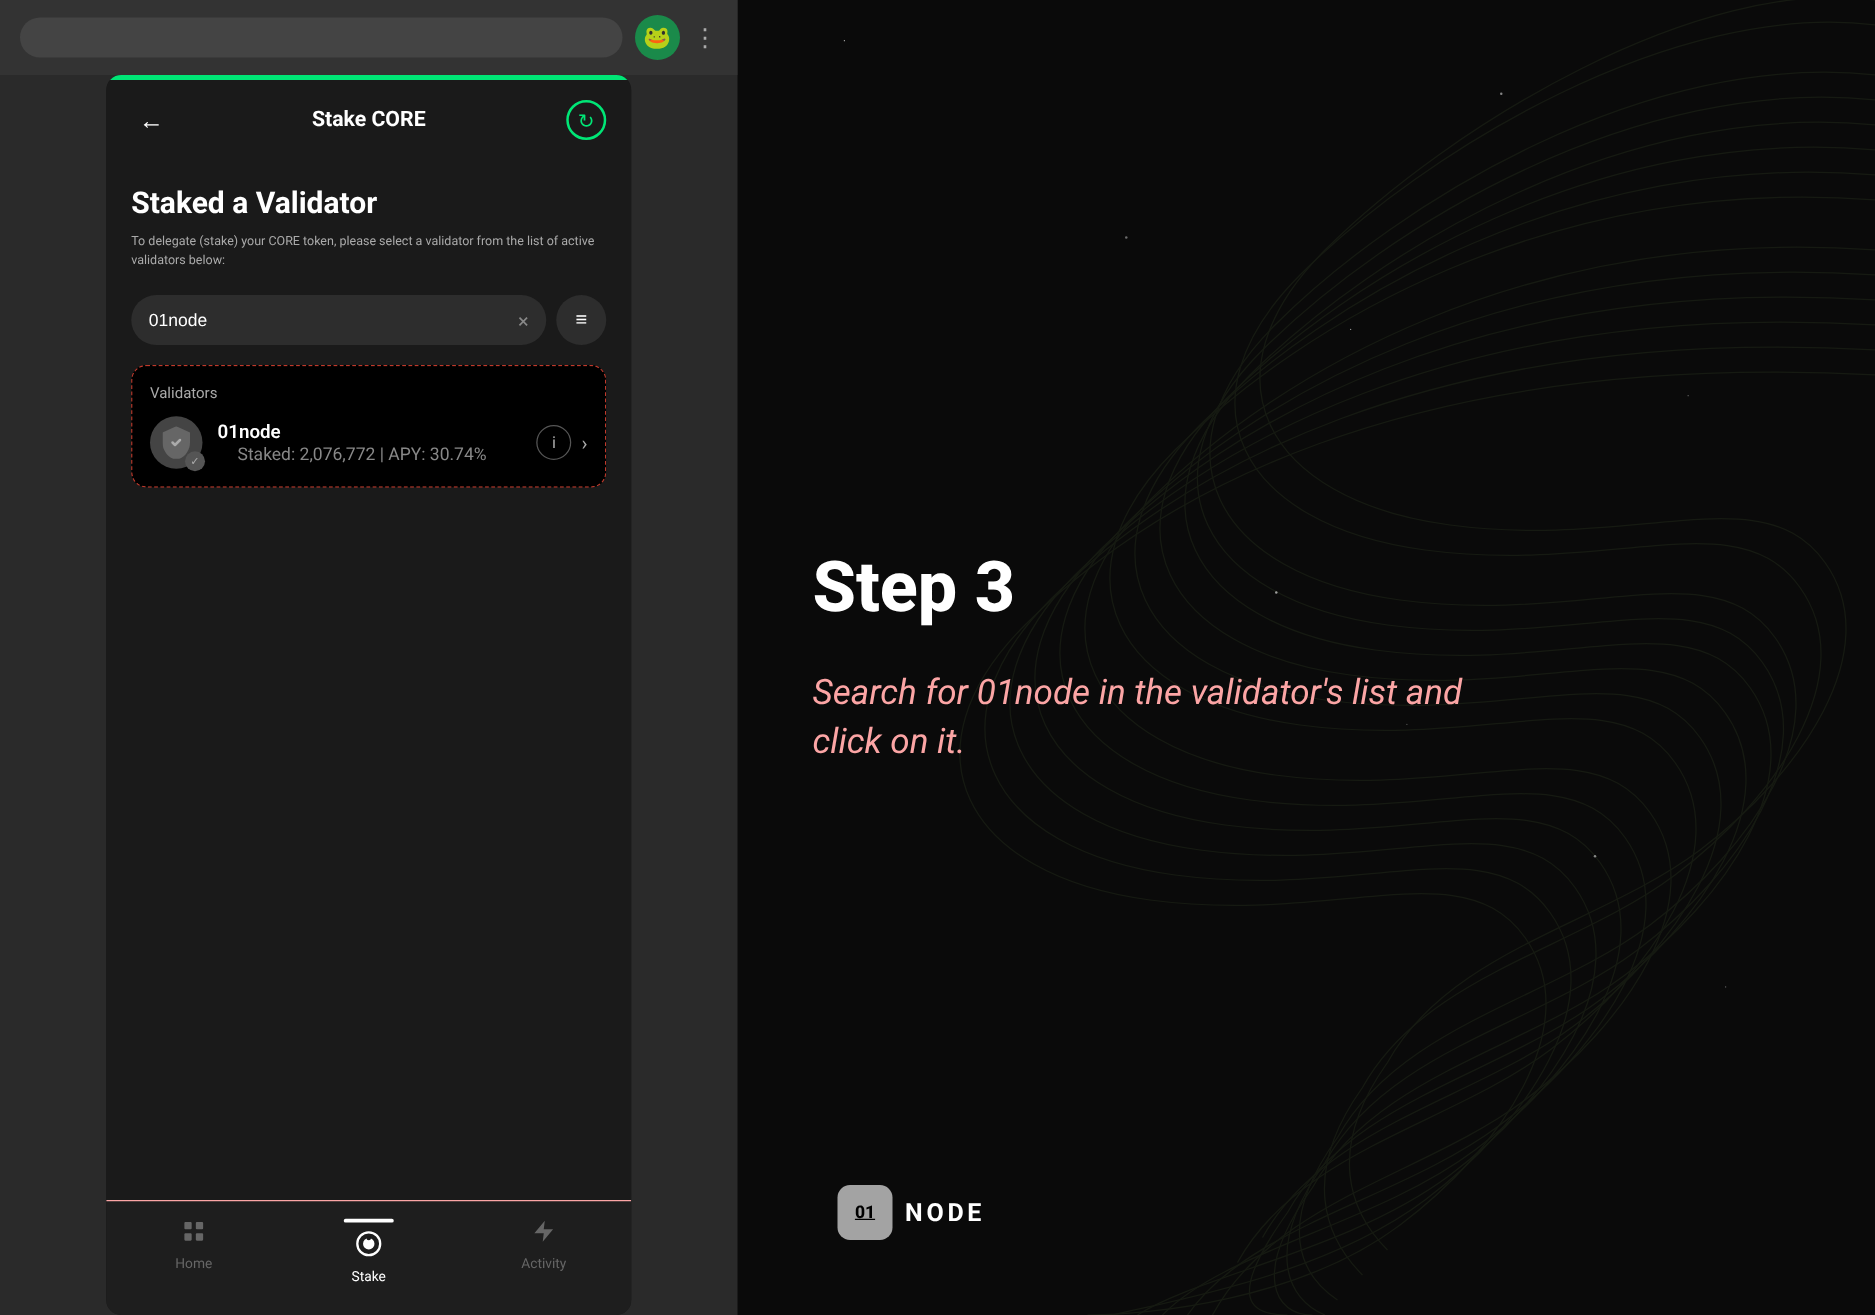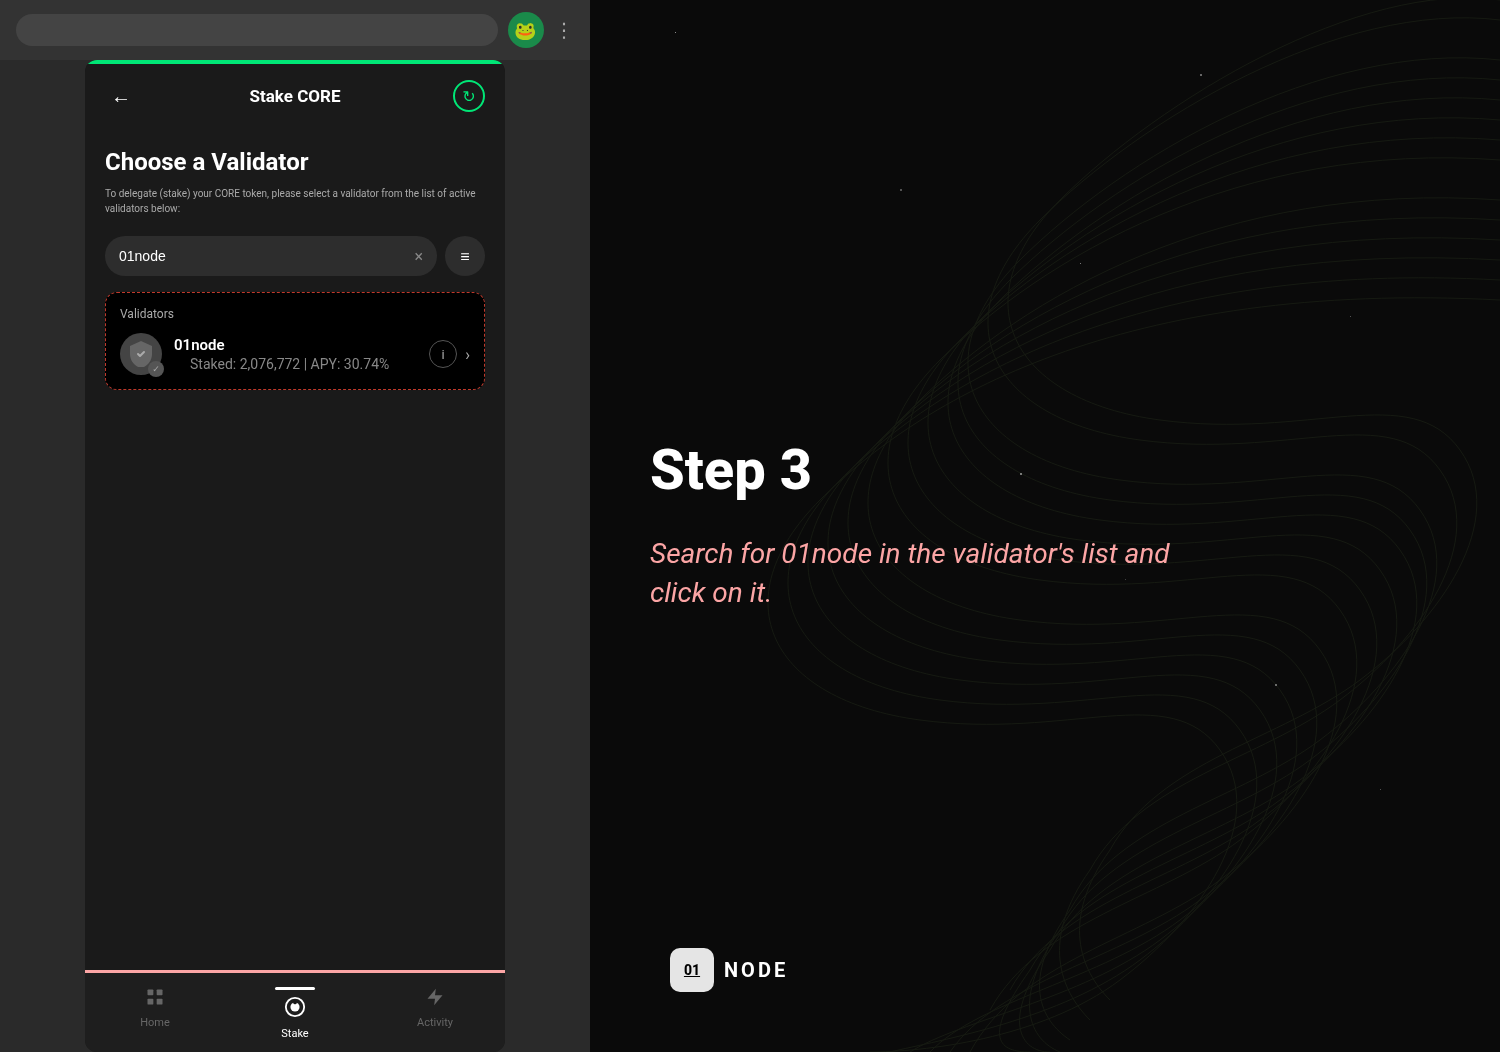--- a/index.html
+++ b/index.html
@@ -302,22 +302,22 @@
 
     .chevron-right {
       color: #aaa;
       font-size: 16px;
     }
 
     
     .bottom-nav {
       display: flex;
       background: #1e1e1e;
-      padding: 10px 0 8px;
-      border-top: 3px solid #fca5a5;
+      padding: 10px 0 20px;
+      border-top: 1px solid #fca5a5;
     }
 
     .nav-item {
       flex: 1;
       display: flex;
       flex-direction: column;
       align-items: center;
       gap: 4px;
       cursor: pointer;
       padding: 4px 0;
@@ -385,21 +385,21 @@
       bottom: 60px;
       left: 80px;
       display: flex;
       align-items: center;
       gap: 10px;
     }
 
     .brand-box {
       width: 44px;
       height: 44px;
-      background: #e5e5e5;
+      background: #a3a3a3;
       border-radius: 10px;
       display: flex;
       align-items: center;
       justify-content: center;
       font-size: 14px;
       font-weight: 800;
       color: #000;
       text-decoration: underline;
     }
 
@@ -465,21 +465,21 @@
 
     <div class="app-header">
       <div class="back-btn">←</div>
       <div class="app-title">Stake CORE</div>
       <div class="app-icon-right">
         <span style="color:#00e676;font-size:16px;">↻</span>
       </div>
     </div>
 
     <div class="app-content">
-      <div class="choose-title">Choose a Validator</div>
+      <div class="choose-title">Staked a Validator</div>
       <div class="choose-subtitle">To delegate (stake) your CORE token, please select a validator from the list of active validators below:</div>
 
       <div class="search-bar">
         <div class="search-input-wrapper">
           <input class="search-input" type="text" value="01node" style="">
           <span class="search-clear">×</span>
         </div>
         <div class="filter-btn">
           <span>≡</span>
         </div>

